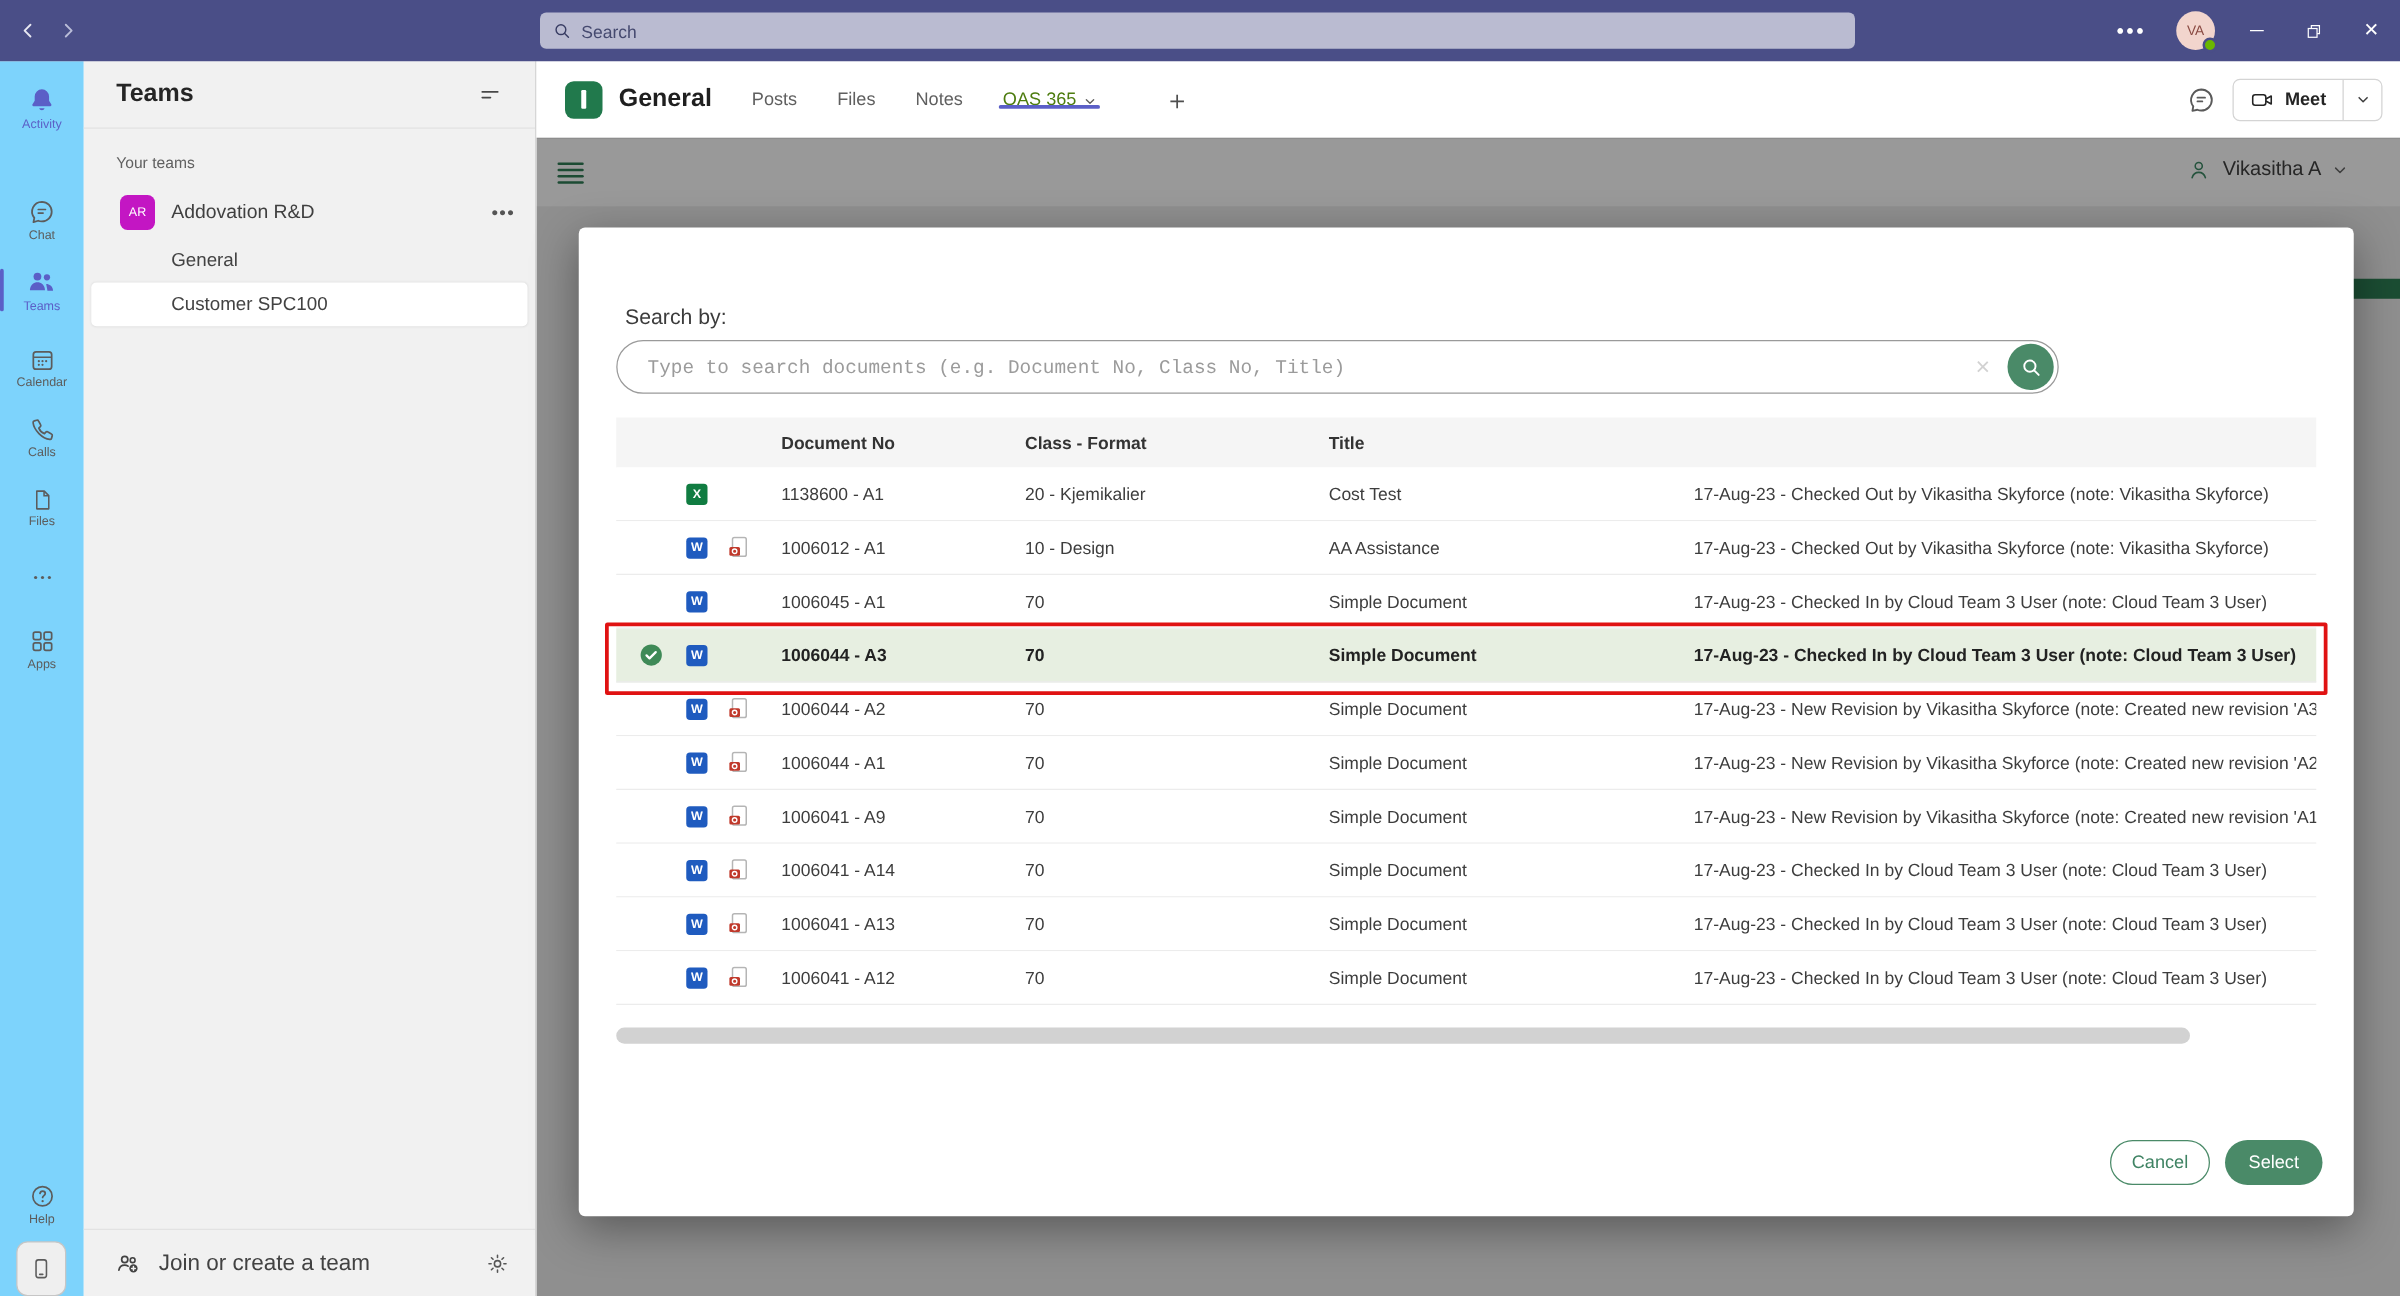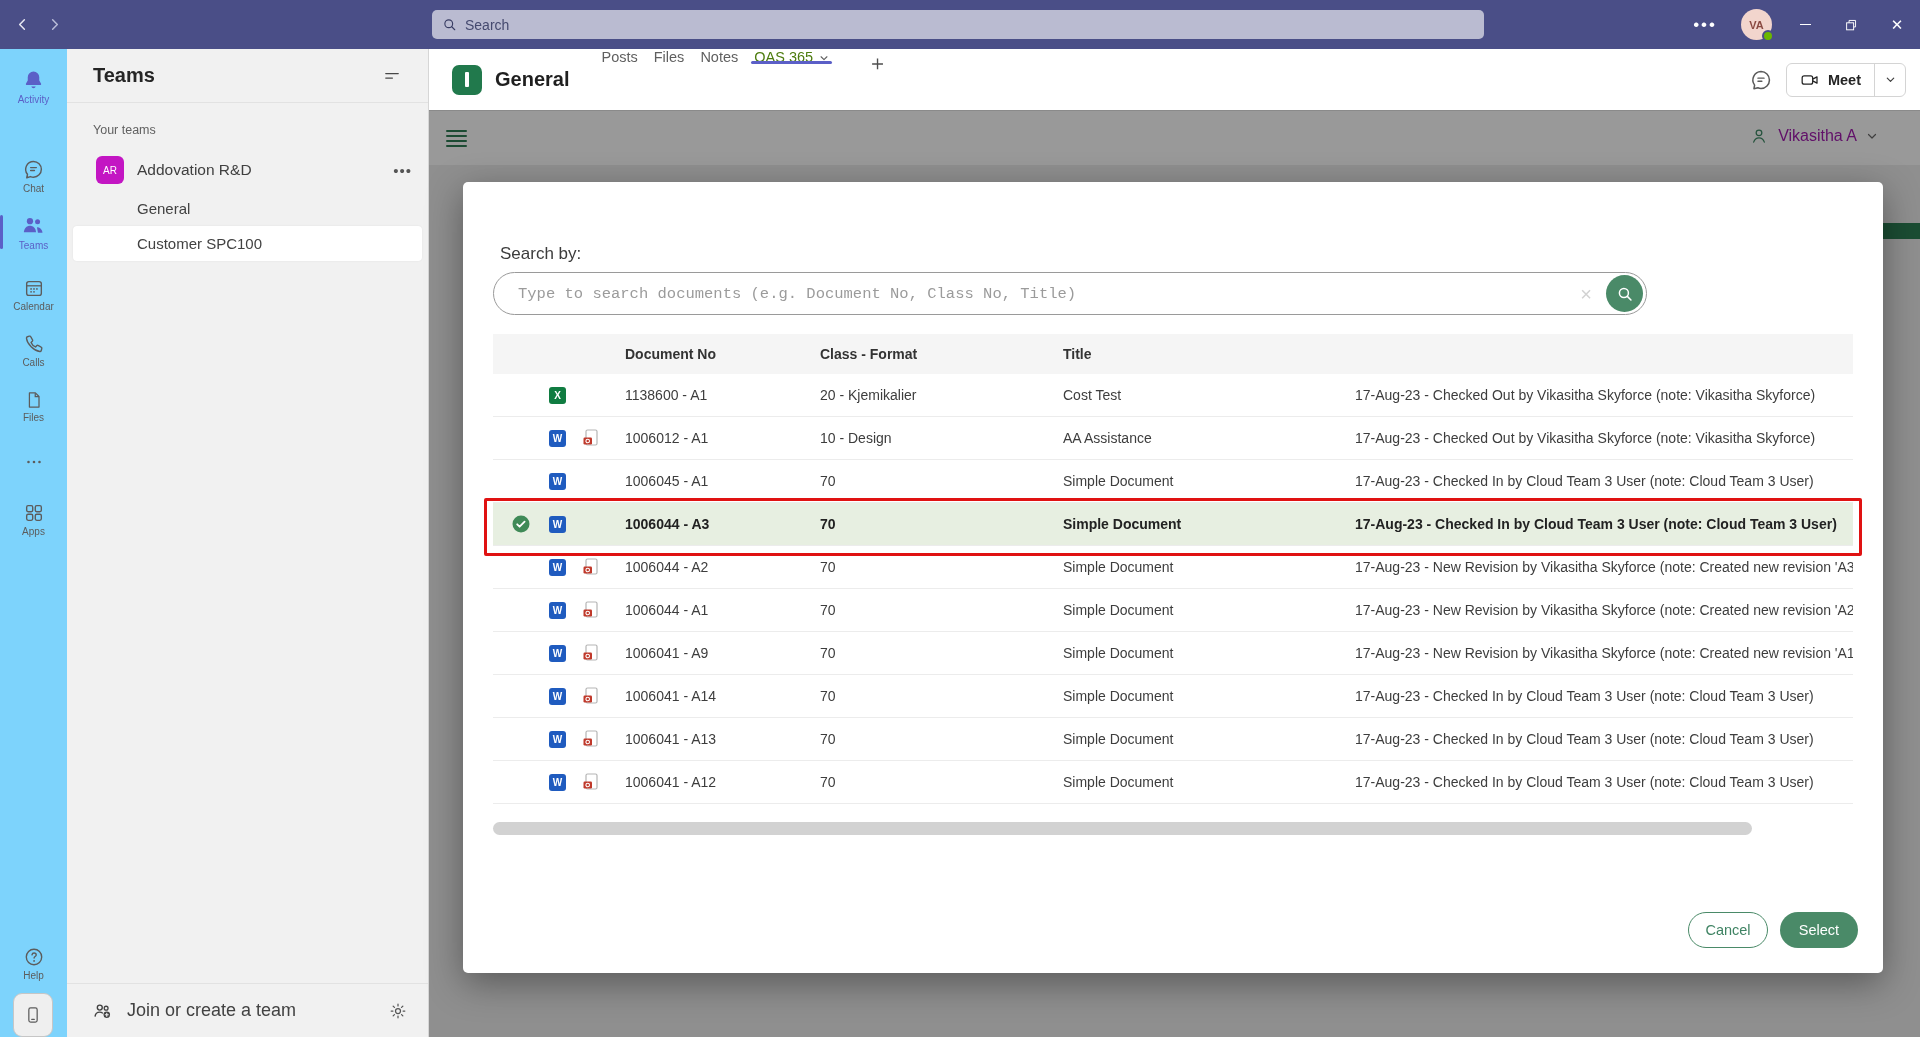--- a/index.html
+++ b/index.html
@@ -10,21 +10,21 @@
   
   .titlebar{position:absolute;top:0;left:0;width:1920px;height:49px;background:#4a4e87;z-index:50}
   .nav-chevrons{position:absolute;left:6px;top:0;height:49px;display:flex;align-items:center}
   .nav-btn{width:32px;height:32px;display:flex;align-items:center;justify-content:center;color:#e8e8f2;cursor:pointer}
   .nav-btn.fwd{color:#babdd8}
   .tb-search{position:absolute;left:432px;top:10px;width:1052px;height:29px;background:rgba(255,255,255,0.62);border:none;border-radius:5px;display:flex;align-items:center;padding-left:10px;gap:8px;color:#383c63;cursor:text}
   .tb-search input{border:none;background:transparent;outline:none;font-size:14px;color:#383c63;font-family:"Liberation Sans",sans-serif;width:900px}
   .tb-search input::placeholder{color:#45496f}
   .tb-right{position:absolute;right:0;top:0;height:49px;display:flex;align-items:center}
   .tb-dots{color:#fff;font-size:17px;letter-spacing:2px;padding:0 14px;cursor:pointer}
-  .tb-avatar{width:31px;height:31px;border-radius:50%;background:#f2d5cd;color:#8a4a42;font-size:11px;font-weight:700;display:flex;align-items:center;justify-content:center;position:relative;cursor:pointer;margin:0 10px}
+  .tb-avatar{width:31px;height:31px;border-radius:50%;background:#f2d5cd;color:#8a4a42;font-size:11px;font-weight:400;display:flex;align-items:center;justify-content:center;position:relative;cursor:pointer;margin:0 10px}
   .tb-presence{position:absolute;right:-2px;bottom:-2px;width:12px;height:12px;border-radius:50%;background:#6bb700;border:2px solid #4a4e87}
   .win-btn{width:46px;height:49px;display:flex;align-items:center;justify-content:center;color:#fff;cursor:pointer}
   .win-min{width:11px;height:1.4px;background:#fff}
   .win-close{font-size:15px;line-height:1}
 
   
   .rail{position:absolute;top:49px;left:0;width:67px;height:988px;background:#7dd3fc;z-index:40}
   .rail-item{position:absolute;left:0;width:67px;height:52px;display:flex;flex-direction:column;align-items:center;justify-content:center;gap:3px;color:#5c5c5c;cursor:pointer}
   .rail-item .lbl{font-size:10px;line-height:1}
   .rail-item.active{color:#5b5fc7}
@@ -46,40 +46,40 @@
   .sb-footer{position:absolute;bottom:0;left:0;right:0;height:54px;border-top:1px solid #e2e2e2;display:flex;align-items:center;padding:0 20px 0 25px;gap:13px;color:#424242}
   .sb-footer .join-lbl{flex:1;font-size:18px;cursor:pointer}
   .sb-footer .gear{color:#565656;cursor:pointer}
 
   
   .main{position:absolute;top:49px;left:429px;width:1491px;height:988px;background:#fff;z-index:10}
   .ch-header{position:relative;height:61px;display:flex;align-items:center;padding:0 16px 0 23px;background:#fff}
   .app-icon{width:30px;height:30px;border-radius:7px;background:#21794c;display:flex;align-items:center;justify-content:center;margin-right:13px;flex:none}
   .app-icon .bar{width:4px;height:15px;background:#fff;border-radius:1px}
   .ch-title{font-size:20px;font-weight:700;color:#1f1f1f;margin-right:32px}
-  .tabs{display:flex;gap:16px;align-items:flex-start;height:100%}
+  .tabs{display:flex;gap:32px;align-items:center;height:100%}
   .tab{font-size:14.5px;color:#5f5f5f;display:flex;align-items:center;gap:6px;position:relative;cursor:pointer}
   .tab.active{color:#4d7c0f}
   .tab.active::after{content:"";position:absolute;bottom:1px;left:-3px;right:-3px;height:3px;background:#5b5fc7;border-radius:2px}
   .tab .chev{color:#5f5f5f;margin-top:2px}
   .tab-add{font-size:21px;color:#4f4f4f;margin-left:22px;display:flex;align-items:center;cursor:pointer}
   .ch-right{position:absolute;right:14px;top:0;height:61px;display:flex;align-items:center;gap:12px}
   .hd-chat-icon{color:#5a5a5a;cursor:pointer}
   .meet-btn{display:flex;align-items:stretch;height:34px;border:1px solid #d4d4d4;border-radius:6px;background:#fff;overflow:hidden}
   .meet-main{display:flex;align-items:center;gap:8px;padding:0 13px;font-size:14.5px;font-weight:700;color:#242424;cursor:pointer}
   .meet-sep{width:1px;background:#d4d4d4}
   .meet-chev{width:30px;display:flex;align-items:center;justify-content:center;color:#3e3e3e;cursor:pointer}
 
   
   .content{position:absolute;top:61px;left:0;right:0;bottom:0;background:#efefef;overflow:hidden}
   .app-toolbar{position:absolute;top:0;left:0;right:0;height:55px;background:#fff;border-top:1px solid #e6e6e6}
   .hamburger{position:absolute;left:17px;top:19px;width:21px;display:flex;flex-direction:column;gap:3px;cursor:pointer}
   .hamburger i{height:2px;background:#2f7d55;border-radius:1px}
   .user-ctl{position:absolute;right:42px;top:15px;display:flex;align-items:center;gap:9px;cursor:pointer}
-  .user-ctl .uname{font-size:16px;color:#a21caf}
+  .user-ctl .uname{font-size:16px;color:#404040}
   .user-ctl .picon{color:#3f8a66}
   .user-ctl .chev{color:#6a6a6a}
   .green-band{position:absolute;top:113px;left:107px;right:0;height:16px;background:#2e8055}
   .dim{position:absolute;inset:0;background:rgba(0,0,0,0.40)}
 
   
   .modal{position:absolute;left:463px;top:182px;width:1420px;height:791px;background:#fff;border-radius:5px;box-shadow:0 10px 36px rgba(0,0,0,0.38);z-index:60}
   .m-label{position:absolute;left:37px;top:62px;font-size:17px;color:#3c3c3c}
   .m-searchwrap{position:absolute;left:30px;top:90px;width:1154px;height:43px;border:1.6px solid #9a9a9a;border-radius:22px;background:#fff;display:flex;align-items:center}
   .m-searchwrap input{flex:1;border:none;outline:none;background:transparent;font-size:15.5px;color:#3c3c3c;padding-left:24px;font-family:Liberation Mono, monospace}

